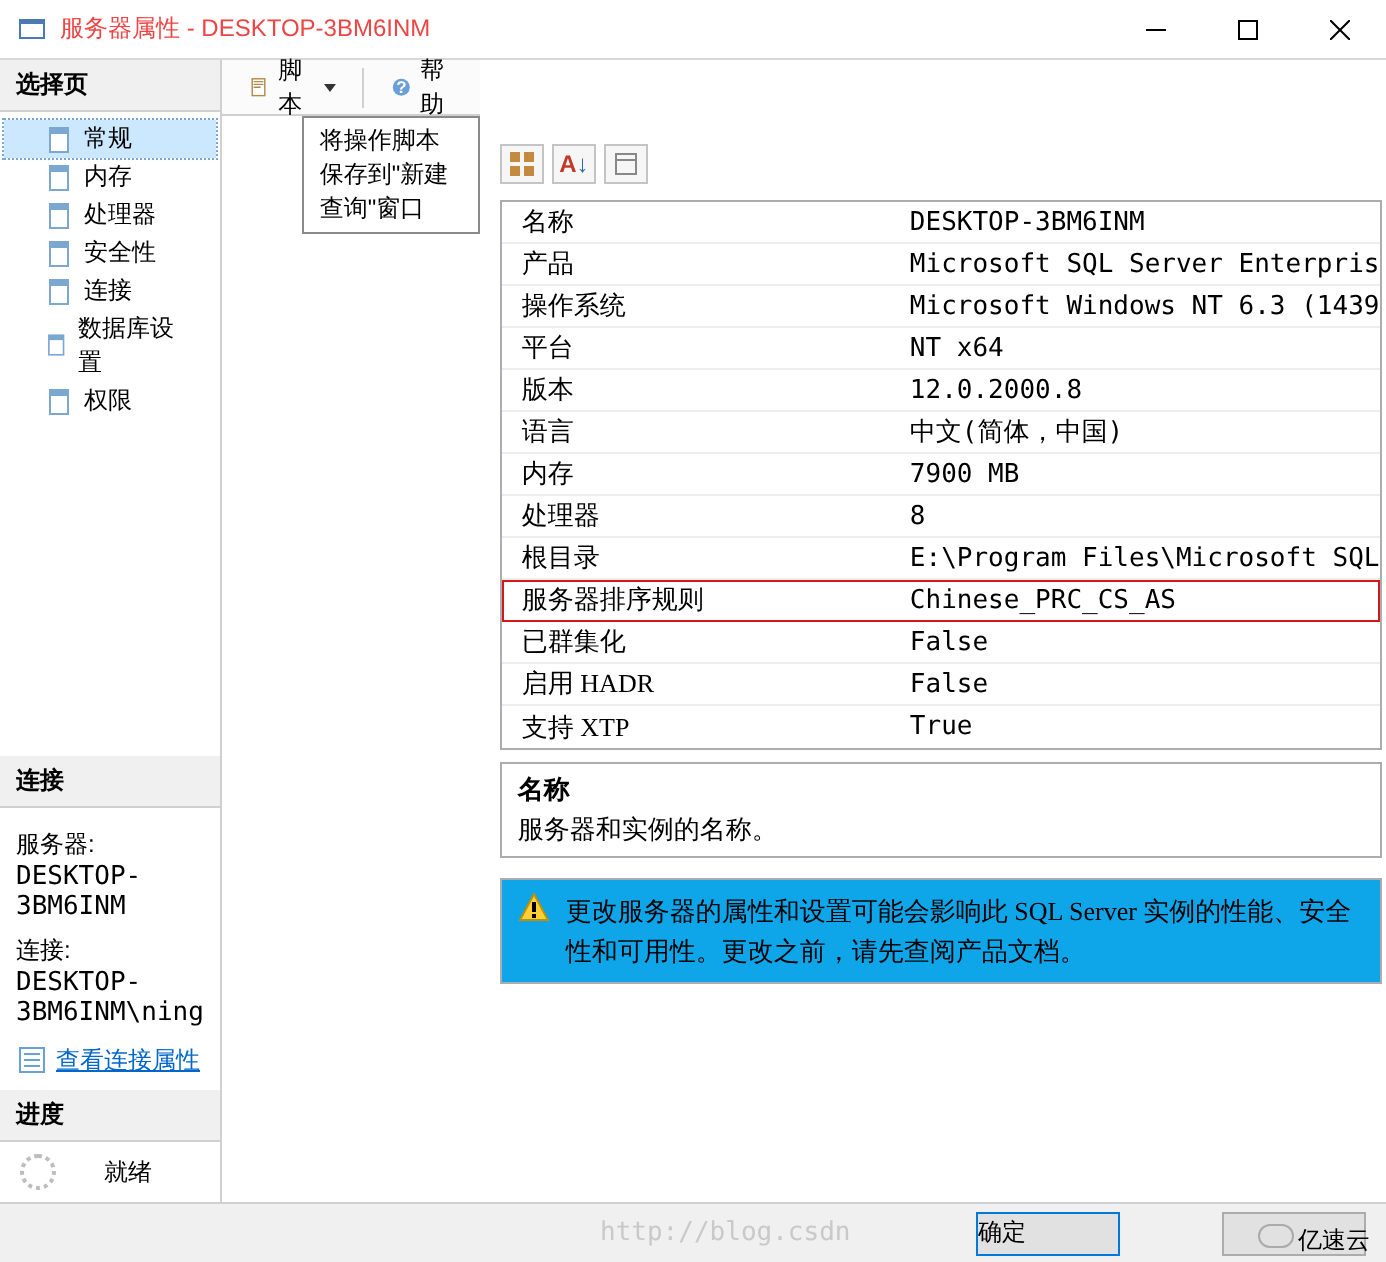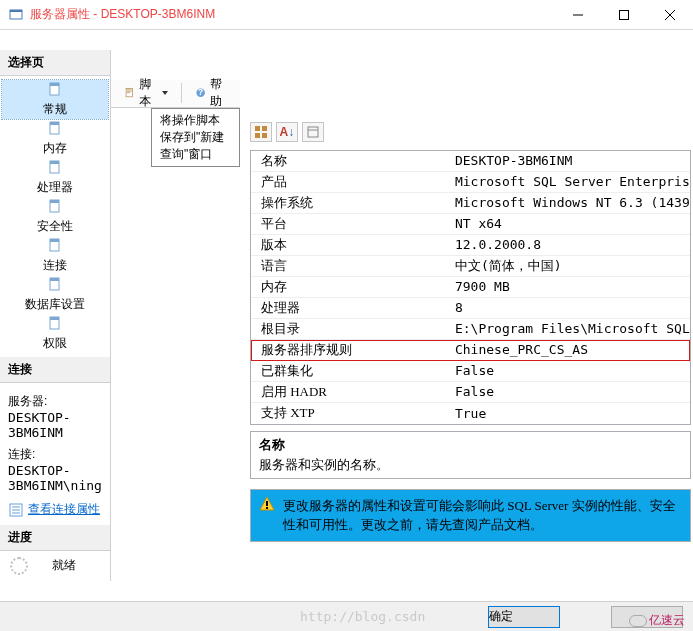--- a/index.html
+++ b/index.html
@@ -6,26 +6,26 @@
 body { background: #fff; width: 693px; height: 631px; overflow: hidden; position: relative; }
 
 .titlebar { height: 30px; background: #fff; border-bottom: 1px solid #d8d8d8; display: flex; align-items: center; padding-left: 8px; }
 .titlebar-icon { width: 16px; height: 16px; margin-right: 6px; display:inline-flex; align-items:center; justify-content:center;}
 .titlebar-text { flex: 1; font-size: 12px; color: #ef4444; }
 .winbtns { display: flex; height: 100%; }
 .winbtn { width: 46px; display: flex; align-items: center; justify-content: center; color: #333; }
 .winbtn.close { background: #fff; }
 .winbtn svg { width: 10px; height: 10px; }
 
-.body-area { display: flex; height: 571px; align-items: center; }
+.body-area { display: flex; height: 571px; }
 
 .left-pane { width: 175px; border-right: 1px solid #d0d0d0; display:flex; flex-direction:column; }
 .pane-header { background: #f0f0f0; border-bottom: 1px solid #d0d0d0; padding: 4px 8px; font-weight: bold; }
 .tree { padding: 4px 2px; }
-.tree-item { display: flex; align-items: center; padding: 1px 20px; gap: 4px; cursor: default; flex-direction: column; }
+.tree-item { display: flex; align-items: center; padding: 1px 20px; gap: 4px; cursor: default; }
 .tree-item.selected { background: #cce8ff; outline:1px dotted #7aa7d6; }
 .tree-icon { width: 16px; height: 16px; display:inline-flex; align-items:center; justify-content:center; }
 .conn-block { padding: 8px 8px 4px; }
 .conn-label { margin: 2px 0 0; }
 .mono { font-family: "Consolas","NSimSun","SimSun",monospace; font-size: 13px; }
 .link { color: #0066cc; text-decoration: underline; display:inline-flex; align-items:center; gap:4px;}
 .progress { padding: 6px 10px; display:flex; align-items:center; gap:24px;}
 .spinner { width:18px; height:18px; border:2px dotted #bdbdbd; border-radius:50%; }
 
 .right-pane { flex: 1; display: flex; flex-direction: row; position: relative; border-right:1px solid #d0d0d0; }
@@ -51,21 +51,21 @@
 .desc-text { font-family:"SimSun","NSimSun",serif; font-size:13px; margin-top:2px;}
 
 .warn-box { border:1px solid #abadb3; background:#0ea5e9; padding:6px 8px; display:flex; gap:8px; margin-top:4px;}
 .warn-icon { width:16px; height:16px; flex-shrink:0; }
 .warn-text { font-family:"SimSun","NSimSun",serif; font-size:13px; line-height:1.5; }
 
 .footer { height:30px; border-top:1px solid #d0d0d0; background:#f0f0f0; display:flex; align-items:center; justify-content:flex-end; gap:8px; padding:0 10px; position:relative;}
 .footer-btn { min-width:72px; height:22px; border:1px solid #acacac; background:#e1e1e1; display:inline-flex; align-items:center; justify-content:flex-start;margin-left:43px; }
 .footer-btn.primary { border:1px solid #0078d7; }
 .blogurl { position:absolute; left:300px; color:#c9c9c9; font-family:Consolas,monospace; font-size:13px;}
-.logo { position:absolute; right:8px; bottom:2px; display:flex; align-items:center; gap:2px; color:#be185d;}
+.logo { position:absolute; right:8px; bottom:2px; display:flex; align-items:flex-start; gap:2px; color:#000000;}
 .logo-cloud { width:18px; height:12px; border:1px solid #aaa; border-radius:8px 8px 8px 8px; position:relative; }
 </style>
 </head>
 <body>
 
 <div class="titlebar">
   <span class="titlebar-icon">
     <svg viewBox="0 0 16 16">
         <rect x="2" y="3" width="12" height="9" fill="#fff" stroke="#4a7ab3"></rect>
         <rect x="2" y="3" width="12" height="2" fill="#4a7ab3"></rect>

